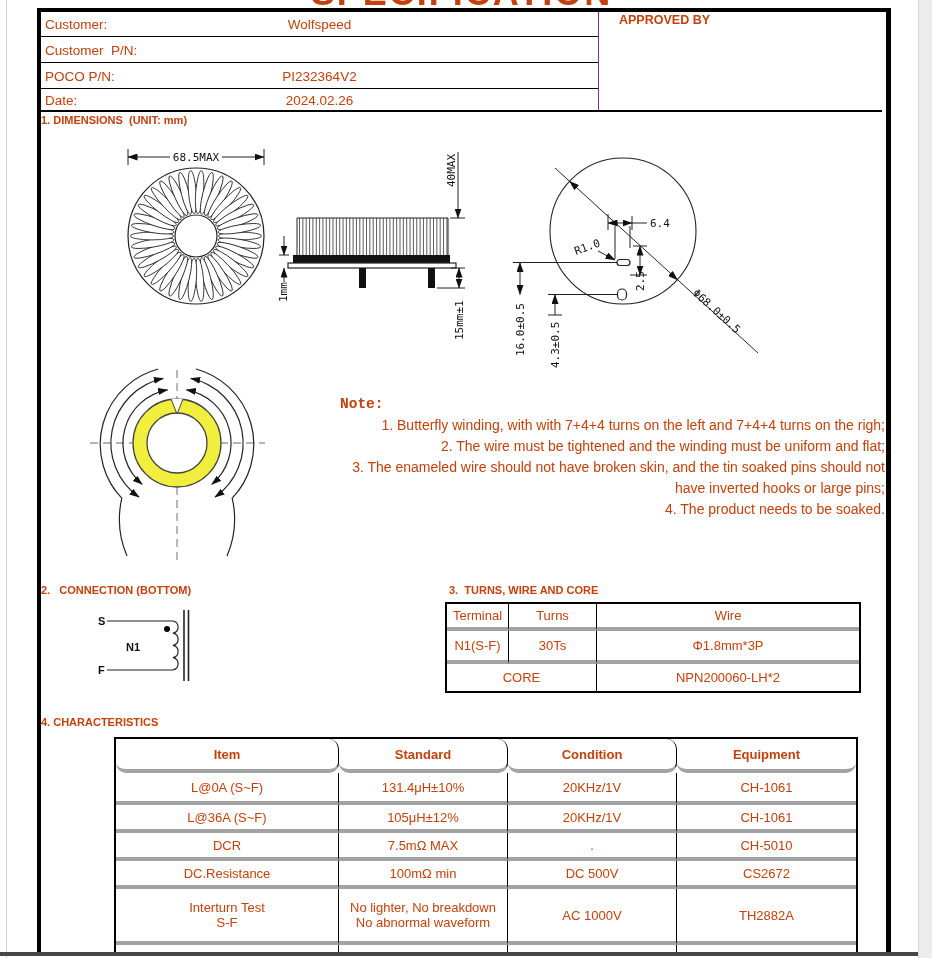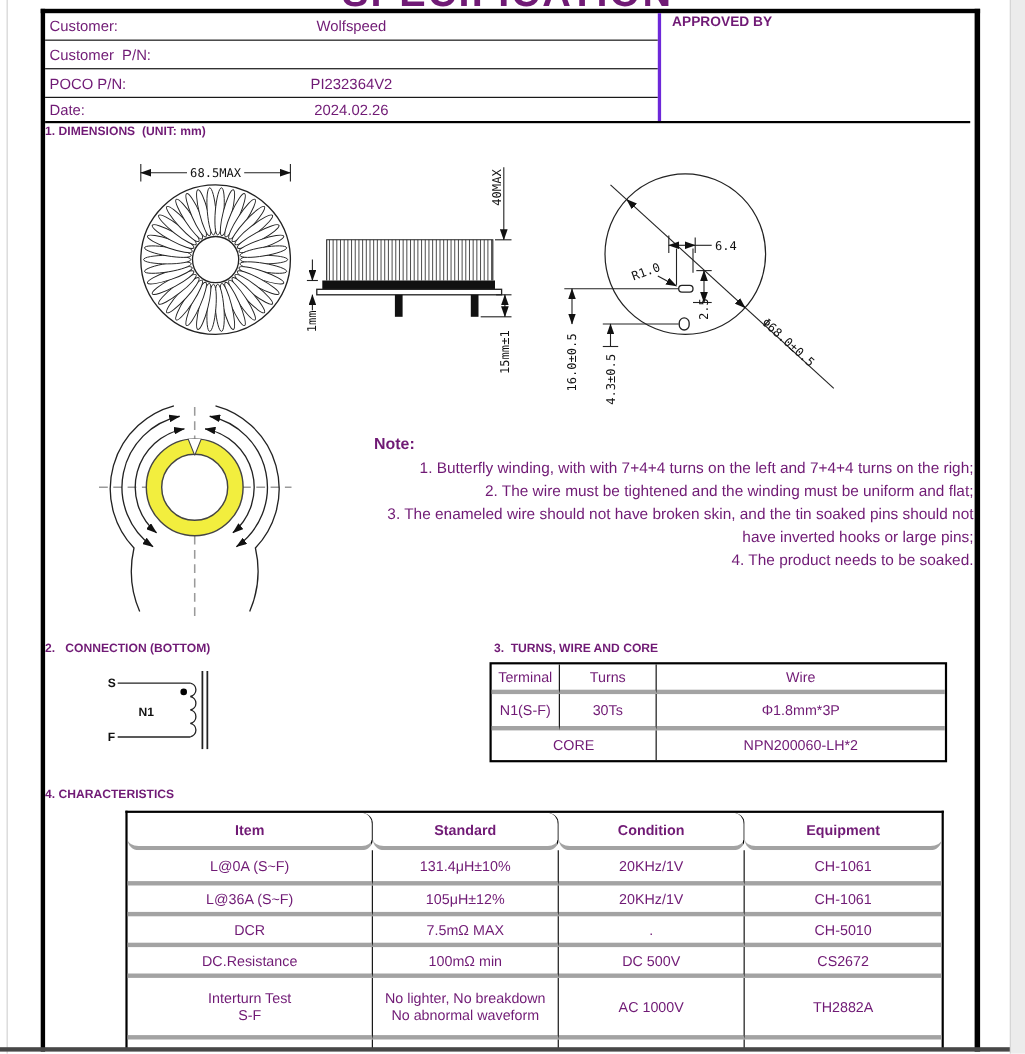--- a/index.html
+++ b/index.html
@@ -1,44 +1,44 @@
 <!DOCTYPE html>
 <html><head>
 <meta charset="utf-8">
 <style>
   html,body{margin:0;padding:0;}
   .page{position:relative;width:932px;height:958px;background:#fff;overflow:hidden;
-        font-family:"Liberation Sans",sans-serif;color:#701a75;}
+        font-family:"Liberation Sans",sans-serif;color:#c2410c;}
   .edge-left{position:absolute;left:6px;top:0;width:1px;height:958px;background:#cfcfcf;}
   .edge-right{position:absolute;left:918px;top:0;width:14px;height:958px;background:#ececec;border-left:1px solid #d4d4d4;}
   .bottom-rule{position:absolute;left:0;top:952px;width:918px;height:4px;background:#474747;}
   .frame{position:absolute;left:37px;top:8px;width:845px;height:944px;
          border-left:4px solid #000;border-top:4px solid #000;border-right:5px solid #000;}
   .spec-title{position:absolute;left:37px;top:-28px;width:849px;text-align:center;
               font-size:36px;font-weight:bold;letter-spacing:2px;}
   .hrow{position:absolute;left:41px;width:557px;border-bottom:1px solid #000;font-size:13.5px;}
   .hrow .lbl{position:absolute;left:4px;top:50%;transform:translateY(-50%);white-space:pre;}
   .hrow .val{position:absolute;left:0;width:100%;top:50%;transform:translateY(-50%);text-align:center;}
-  .approved{position:absolute;left:598px;top:12px;width:316px;height:98px;border-left:3px solid #6d28d9;
-            font-weight:bold;font-size:12.5px;padding:1px 0 0 10px;box-sizing:border-box;}
+  .approved{position:absolute;left:598px;top:12px;width:316px;height:98px;border-left:1px solid #6d28d9;
+            font-weight:bold;font-size:12.5px;padding:1px 0 0 20px;box-sizing:border-box;}
   .divider{position:absolute;left:41px;top:110px;width:841px;height:2px;background:#000;}
   .sechead{position:absolute;font-weight:bold;font-size:11px;white-space:pre;}
   .drawing{position:absolute;}
   svg{overflow:visible;}
   .dl{stroke:#222;stroke-width:1;fill:none;}
   .dash{stroke:#9a9a9a;stroke-width:1.4;fill:none;stroke-dasharray:8 5;}
   .wl{stroke:#222;stroke-width:1.2;fill:none;}
   .ol{stroke:#222;stroke-width:1.2;fill:#fff;}
   .olw{stroke:#222;stroke-width:1.1;fill:none;}
   .dt{font-family:"DejaVu Sans Mono",monospace;font-size:11px;fill:#111;}
   .st{font-family:"Liberation Sans",sans-serif;font-size:11px;font-weight:bold;fill:#111;}
   #petals ellipse{fill:#fff;stroke:#222;stroke-width:.85;}
   #fins line{stroke:#333;stroke-width:.8;}
   .note{position:absolute;left:340px;top:396px;width:545px;}
-  .note .ntitle{font-weight:bold;font-size:14.5px;margin-bottom:3px;}
+  .note .ntitle{font-weight:bold;font-size:14.5px;margin-bottom:3px;font-family:Liberation Mono, monospace;}
   .note p{margin:0;font-size:14px;line-height:1.5;text-align:right;}
   .t3{position:absolute;left:445px;top:602px;width:412px;display:grid;
       grid-template-columns:62px 88px 1fr;grid-template-rows:27px 33px 27px;
       border:2px solid #000;box-sizing:content-box;}
   .t4{position:absolute;left:114px;top:737px;width:740px;display:grid;
       grid-template-columns:223px 169px 169px 1fr;
       grid-template-rows:34px 32px 28px 28px 28px 56px 8px;
       border:2px solid #000;border-bottom:none;}
   .cell{display:flex;align-items:center;justify-content:center;text-align:center;
         border-right:1px solid #000;border-bottom:4px solid #a3a3a3;font-size:13px;white-space:pre-line;}

